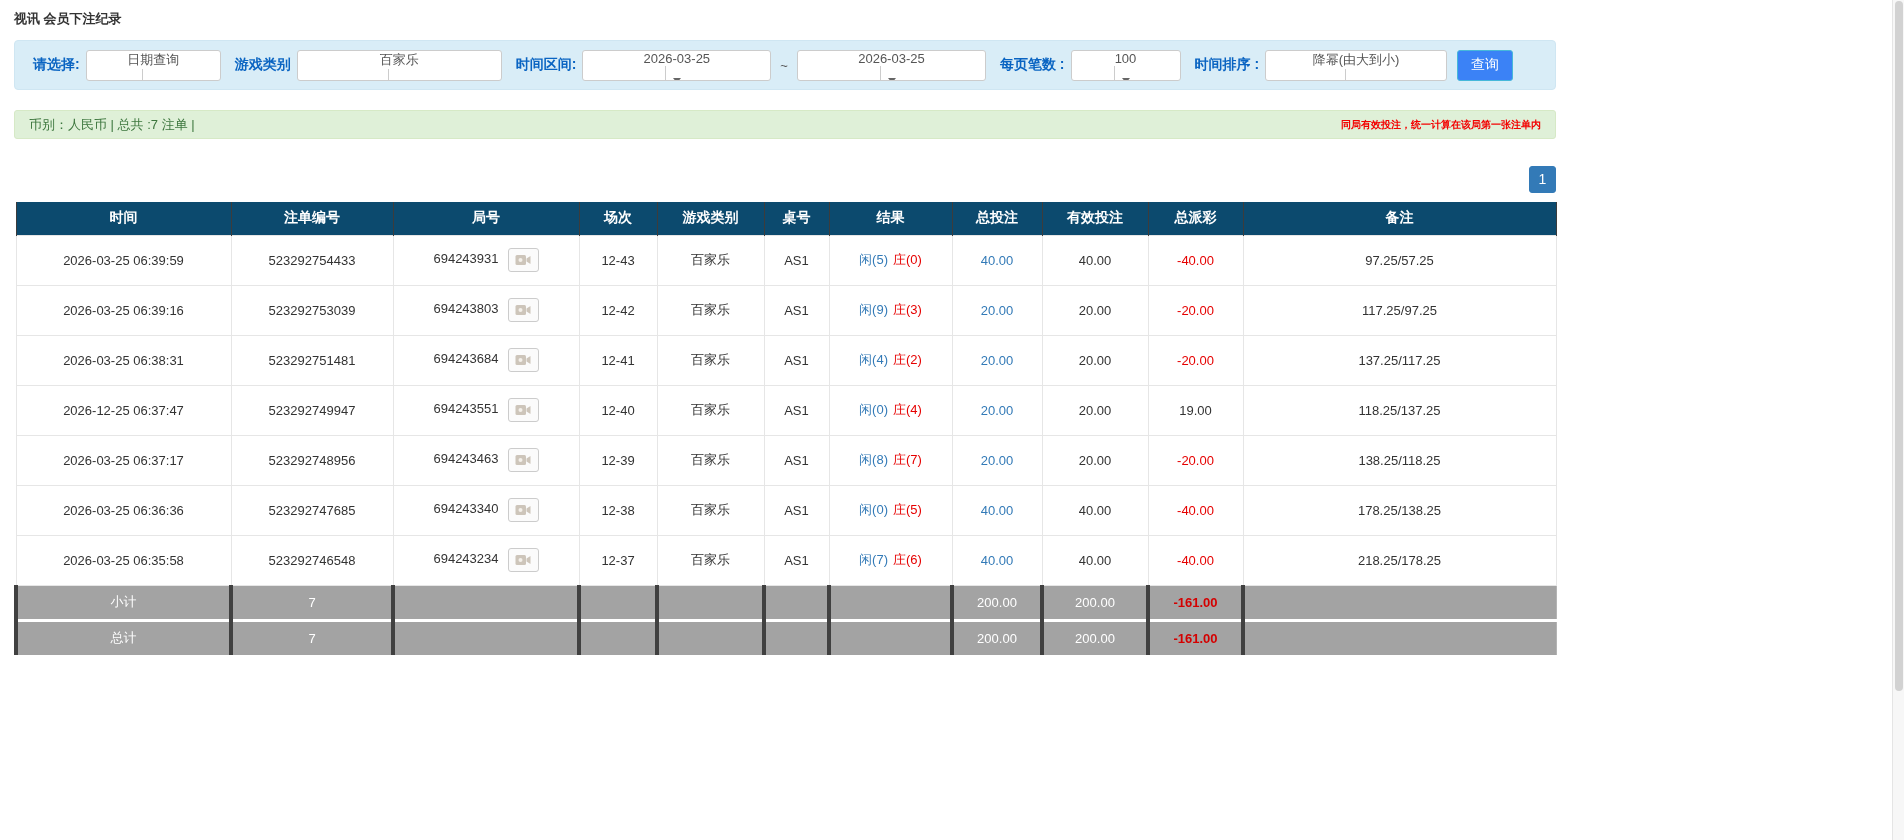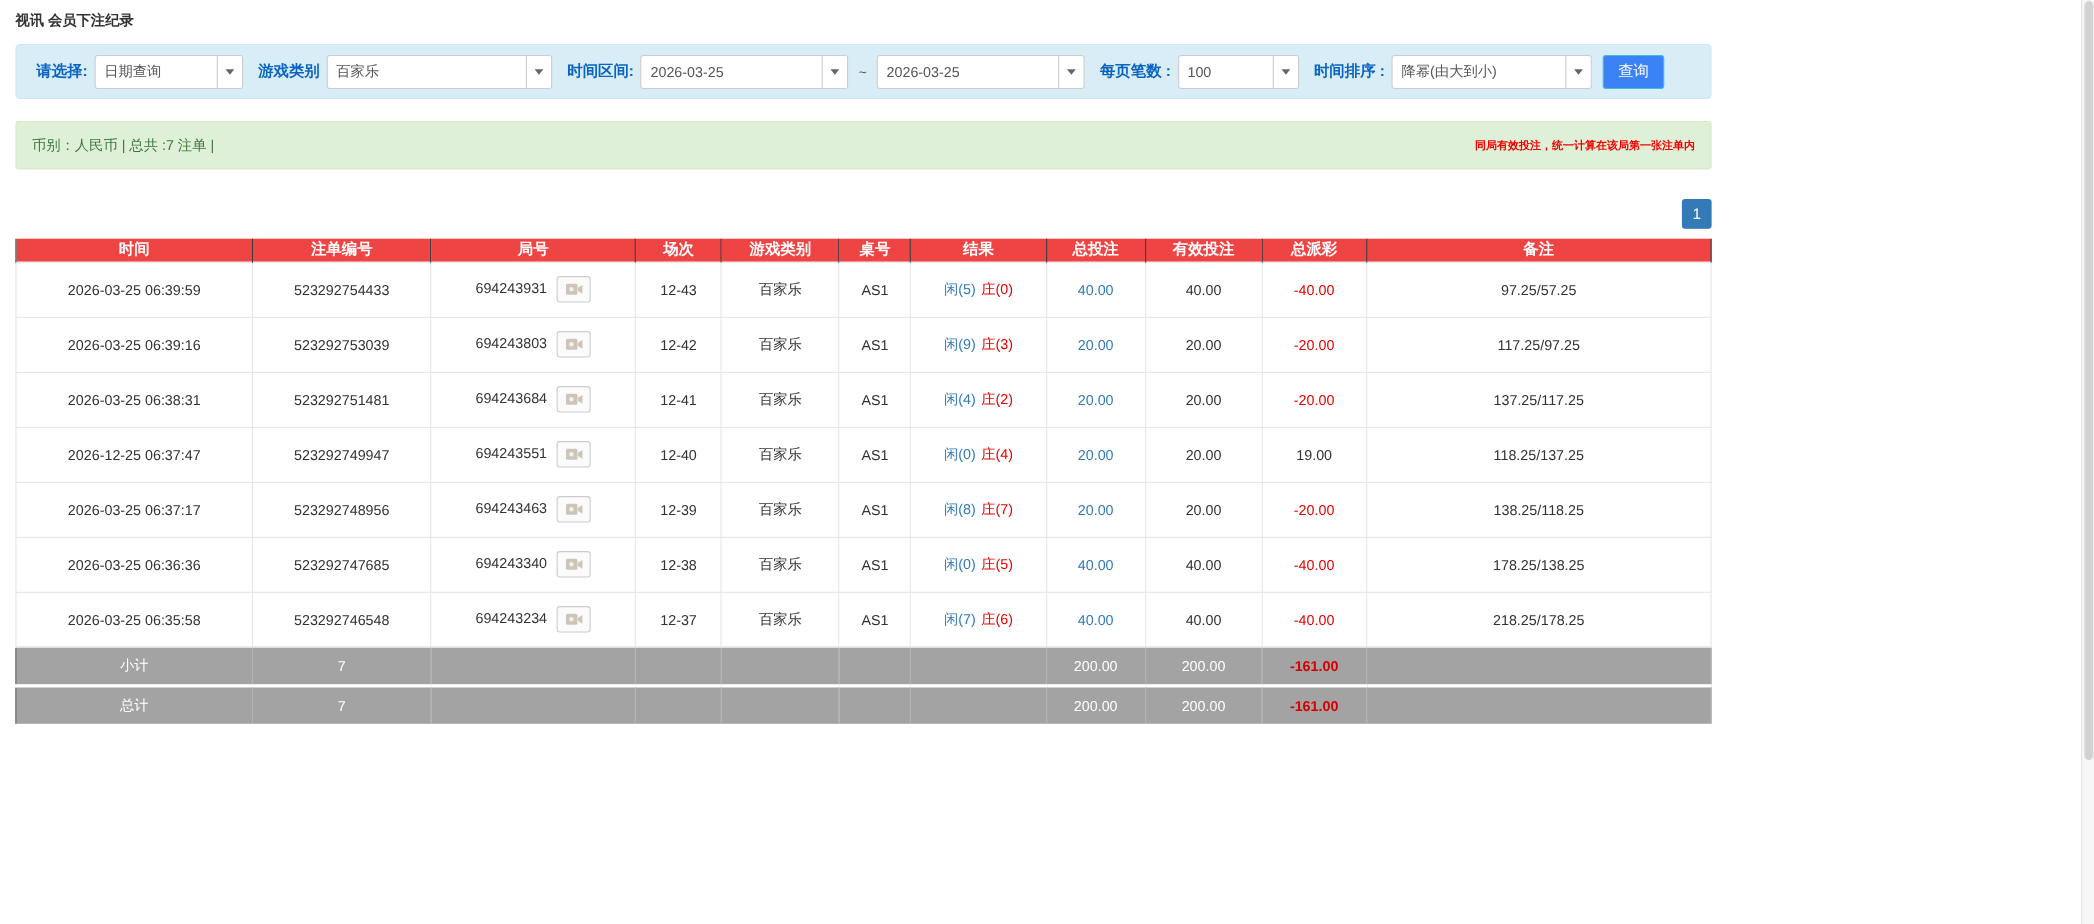--- a/index.html
+++ b/index.html
@@ -13,70 +13,70 @@
   
   .filter-bar {
     background:#d9edf7; border:1px solid #cfe6f2; border-radius:4px;
     padding:9px 16px; display:flex; align-items:center; height:50px;
   }
   .flabel { color:#0a64c2; font-weight:bold; font-size:14px; white-space:nowrap; margin:0 6px 0 14px; }
   .flabel:first-child { margin-left:2px; }
   .select {
     background:#fff; border:1px solid #ccc; border-radius:3px; height:31px;
     display:inline-flex; align-items:center; justify-content:space-between;
-    font-size:13px; color:#555; overflow:hidden; flex-shrink:0;
+    font-size:13px; color:#555; overflow:hidden; flex-shrink:0;flex-direction:column;
   }
   .sel-value { padding:0 8px; white-space:nowrap; }
   .caret-box { width:23px; height:100%; border-left:1px solid #ccc; display:flex; align-items:center; justify-content:center; background:#fff; flex-shrink:0; }
   .caret { width:0; height:0; border-left:4px solid transparent; border-right:4px solid transparent; border-top:5px solid #666; }
   .w135{width:135px}.w205{width:205px}.w169{width:189px}.w110{width:110px}.w182{width:182px}
   .tilde { color:#555; font-size:13px; margin:0 9px; }
   .btn-search {
     margin-left:10px; background:#3b82f6; border:1px solid #46b8da; color:#fff;
     font-size:14px; border-radius:3px; height:31px; padding:0 13px; cursor:pointer; flex-shrink:0;
   }
 
   
   .summary-bar {
     margin-top:20px; background:#dff0d8; border:1px solid #d6e9c6; border-radius:3px;
-    padding:0 14px; height:44px; display:flex; align-items:center; justify-content:space-between;
+    padding:0 14px; height:29px; display:flex; align-items:center; justify-content:space-between;
   }
   .summary-left { color:#3c763d; font-size:13px; }
   .summary-right { color:#f30000; font-size:10px; font-weight:bold; }
 
   
   .pagination { margin:27px 0 9px 0; text-align:right; }
   .page-btn {
     display:inline-block; min-width:27px; height:27px; line-height:25px; text-align:center;
     background:#337ab7; border:1px solid #337ab7; color:#fff; font-size:14px; border-radius:3px; cursor:pointer;
   }
 
   
   table { width:100%; border-collapse:collapse; table-layout:fixed; }
   thead th {
-    background:#ef4444; color:#fff; font-size:14px; font-weight:bold;
-    height:21px; border-right:1px solid #3c3c3c; border-left:1px solid #3c3c3c;
+    background:#0c4a6e; color:#fff; font-size:14px; font-weight:bold;
+    height:33px; border-right:1px solid #3c3c3c; border-left:1px solid #3c3c3c;
   }
   tbody td {
     background:#fff; text-align:center; font-size:13px; color:#333;
     height:50px; border:1px solid #e6e6e6;
   }
   .blue-link { color:#337ab7; cursor:pointer; text-decoration:none; }
   .res-player { color:#337ab7; margin-right:5px; }
   .res-banker { color:#e60000; }
   .neg { color:#e60000; }
   .round-cell { white-space:nowrap; }
   .replay-btn {
     display:inline-flex; align-items:center; justify-content:center;
     width:31px; height:24px; margin-left:9px; vertical-align:middle;
     background:#fbfbfb; border:1px solid #ccc; border-radius:3px; cursor:pointer;
   }
   tfoot td {
     background:#a3a3a3; color:#fff; text-align:center; font-size:13px;
-    height:35px; border-right:1px solid #b4b4b4; border-left:1px solid #404040;
+    height:35px; border-right:1px solid #b4b4b4; border-left:4px solid #404040;
   }
   tfoot tr.total-row td { border-top:3px solid #fff;text-align:center; }
   tfoot td.payout-red { color:#d40000; font-weight:bold; }
 
   
   .vscrollbar { position:fixed; top:0; right:0; width:12px; height:840px; background:#f7f7f7; border-left:1px solid #e5e5e5; }
   .vscroll-thumb { position:absolute; top:1px; left:2px; width:8px; height:690px; background:#d2d2d2; border-radius:5px; }
 </style>
 </head>
 <body>

